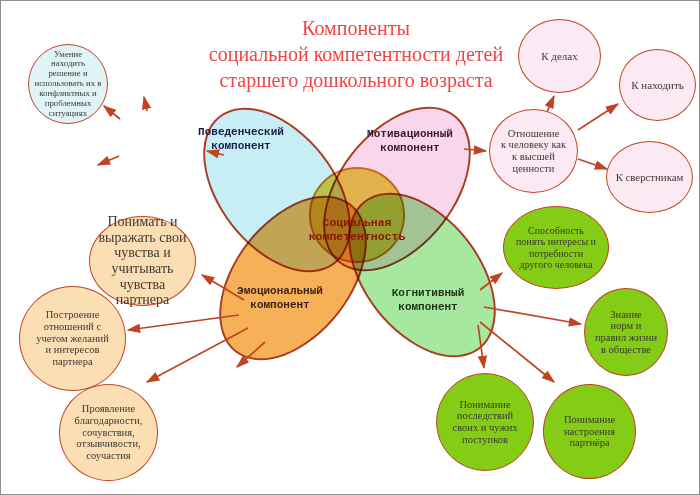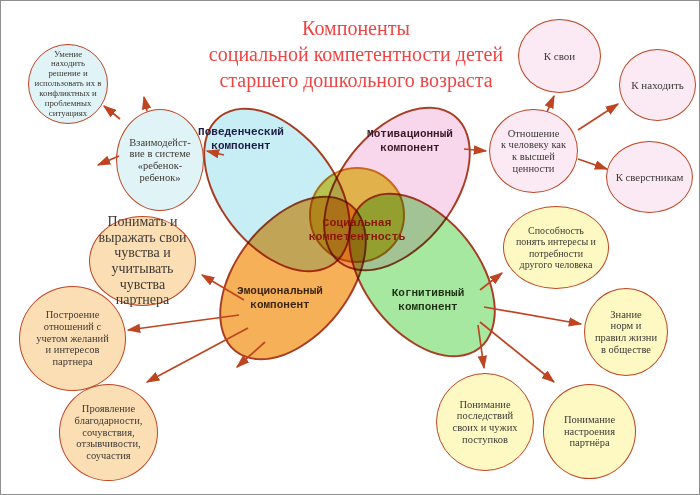--- a/index.html
+++ b/index.html
@@ -40,21 +40,21 @@
     position:absolute;border-radius:50%;
     border:1.5px solid #bf4422;
     display:flex;align-items:center;justify-content:center;
     text-align:center;line-height:1.12;color:#3d3a35;
     white-space:pre-line;box-sizing:border-box;padding:2px;
     font-size:10.5px;
   }
   .c-cyan {background:#e0f3f6;}
   .c-pink {background:#fbe9f3;}
   .c-peach{background:#fcdeb5;}
-  .c-green{background:#fef9c3;font-family:Liberation Serif, serif;}
+  .c-green{background:#84cc16;font-family:Liberation Serif, serif;}
   svg.arrows{position:absolute;left:0;top:0;pointer-events:none;}
   svg.arrows line{stroke:#bf4422;stroke-width:1.7;}
 </style>
 </head>
 <body>
 
 <div class="page">
 
   <div class="title">Компоненты
 социальной компетентности детей
@@ -77,26 +77,22 @@
   <div class="venn-label vl-cen">Социальная
 компетентность</div>
 
   <div class="bubble c-cyan" style="left:27px;top:43px;width:80px;height:80px;font-size:8.8px;">Умение
 находить
 решение и
 использовать их в
 конфликтных и
 проблемных
 ситуациях</div>
-  <div class="bubble c-cyan" style="left:115px;top:108px;width:88px;height:102px;">Взаимодейст-
-вие в системе
-«ребенок-
-ребенок»</div>
 
-  <div class="bubble c-pink" style="left:517px;top:18px;width:83px;height:74px;font-size:11px;">К свои</div>
+  <div class="bubble c-pink" style="left:517px;top:18px;width:83px;height:74px;font-size:11px;">К делах</div>
   <div class="bubble c-pink" style="left:618px;top:48px;width:77px;height:72px;font-size:11px;">К находить</div>
   <div class="bubble c-pink" style="left:488px;top:108px;width:89px;height:84px;">Отношение
 к человеку как
 к высшей
 ценности</div>
   <div class="bubble c-pink" style="left:605px;top:140px;width:87px;height:72px;font-size:10.8px;">К сверстникам</div>
 
   <div class="bubble c-peach" style="left:88px;top:215px;width:107px;height:90px;font-size:14px;">Понимать и
 выражать свои
 чувства и

